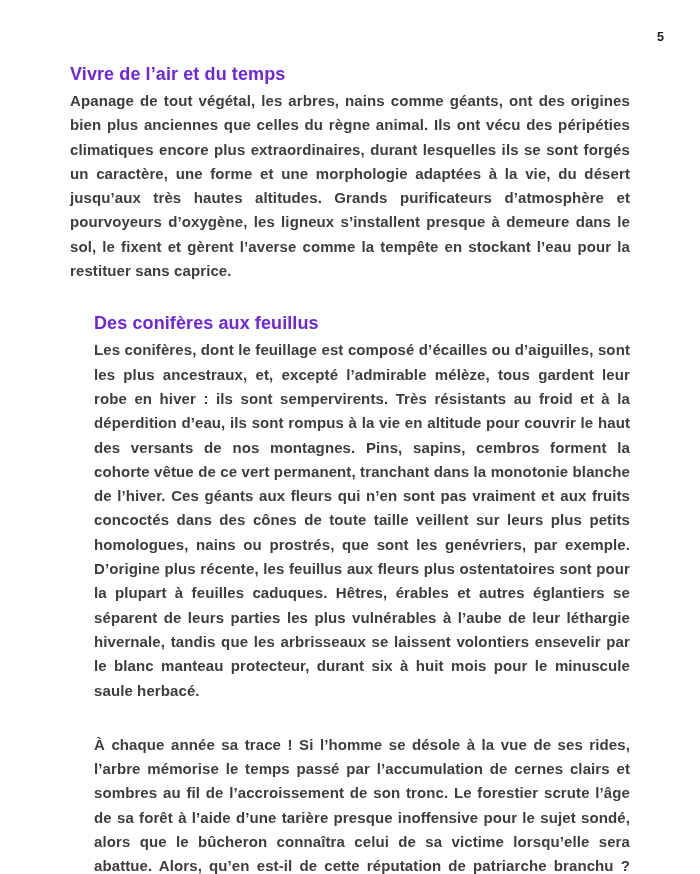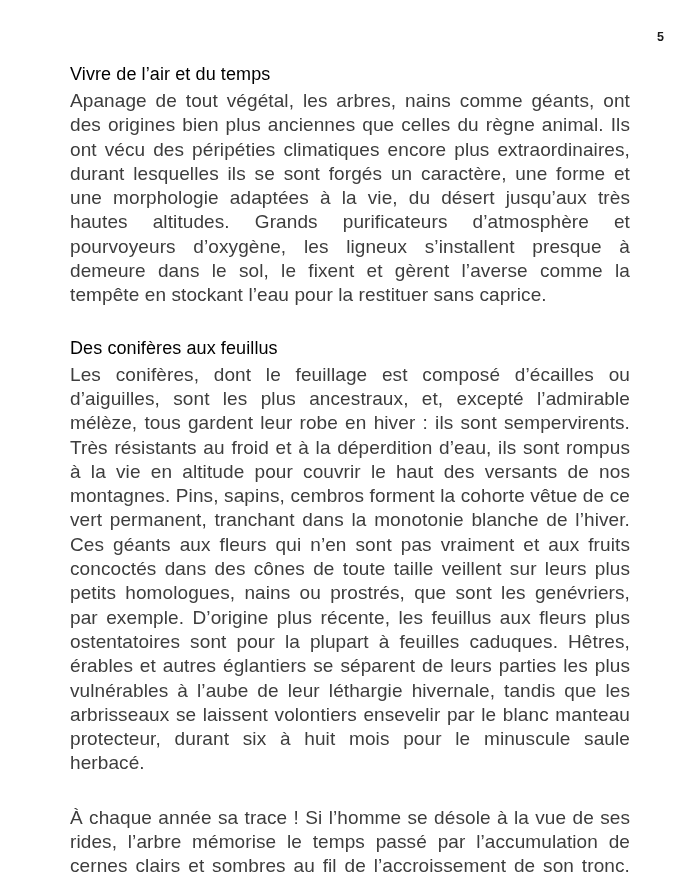--- a/index.html
+++ b/index.html
@@ -21,34 +21,35 @@
     right: 36px;
     font-size: 12.5px;
     font-weight: 700;
     color: #1a1a1a;
   }
   .content {
     padding: 64px 70px 0 70px;
   }
   .section + .section {
     margin-top: 30px;
+    margin-left: 24px;
   }
   .section h2 {
     margin: 0 0 4px 0;
     font-size: 18px;
     line-height: 21px;
-    font-weight: 400;
-    color: #000000;
+    font-weight: 700;
+    color: #6d28d9;
     letter-spacing: 0.1px;
   }
   .section p {
     margin: 0;
-    font-size: 19px;
+    font-size: 15px;
     line-height: 24.3px;
-    font-weight: 400;
+    font-weight: 700;
     color: #3d3d3d;
     text-align: justify;
     letter-spacing: 0.1px;
   }
 </style>
 </head>
 <body>
 
 <div class="page">
 

